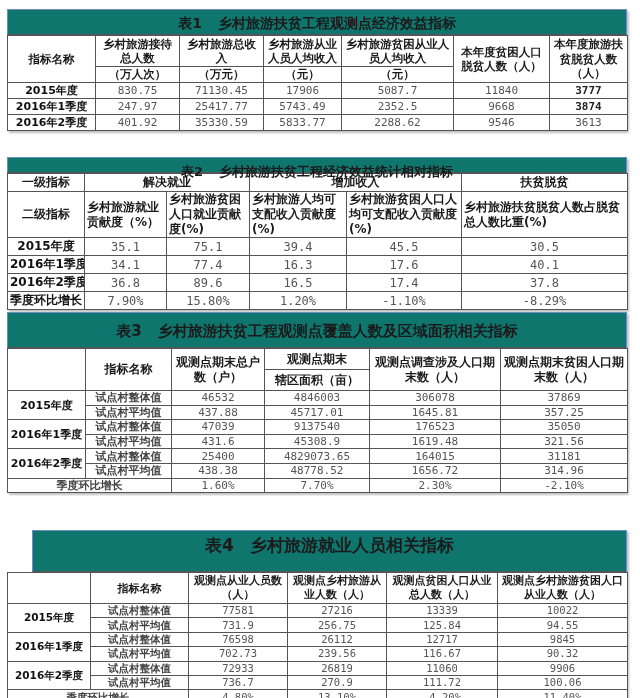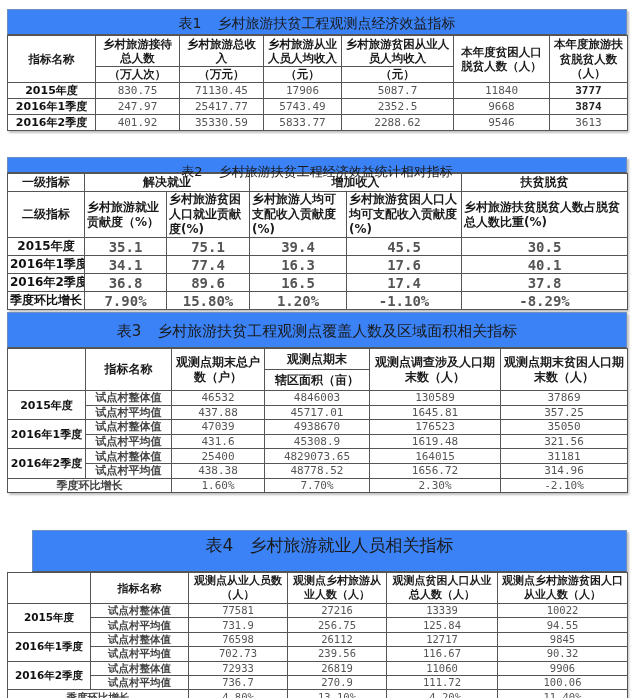--- a/index.html
+++ b/index.html
@@ -1,39 +1,39 @@
 <!DOCTYPE html>
 <html><head>
 <meta charset="utf-8">
 <style>
   html, body { margin: 0; padding: 0; background: #ffffff; }
   body { width: 640px; height: 698px; position: relative; overflow: hidden;
          font-family: "DejaVu Sans", "Liberation Sans", sans-serif; color: #222; }
   .tbl-wrap { position: absolute; left: 7px; width: 620px; box-shadow: 2px 2px 2px rgba(0,0,0,0.25); }
-  .title { background: #3b82f6; color: #1a1a1a; font-weight: normal; text-align: center;
+  .title { background: #0f766e; color: #1a1a1a; font-weight: bold; text-align: center;
            border: 1px solid #6d8fc0; border-bottom: 1px solid #555; box-sizing: border-box; }
   table { border-collapse: collapse; width: 100%; table-layout: fixed; background: #fff; }
   td, th { border: 1px solid #555; padding: 0 2px; text-align: center; overflow: hidden; white-space: nowrap; }
   th { font-weight: bold; color: #1a1a1a; }
   td.num { font-family: "DejaVu Sans Mono", "Liberation Mono", monospace; color: #555; }
   td.rowh { font-weight: bold; color: #111; }
   td.sub { color: #444; font-weight: bold; }
   td.bold { font-weight: bold; color: #222; }
   .wrap { white-space: normal; line-height: 1.25; }
   .left { text-align: left; }
   
   #t1 { top: 9px; }
   #t1 .title { height: 26px; font-size: 14px; line-height: 26px; }
   #t1 th { font-size: 11.5px; }
   #t1 td { font-size: 11px; height: 15px; }
   
   #t2 { top: 157px; }
   #t2 .title { height: 16px; font-size: 13px; line-height: 28px; }
   #t2 th, #t2 td { font-size: 12px; }
-  #t2 td.num { font-size: 14px; height: 13px; font-weight: bold; }
+  #t2 td.num { font-size: 12px; height: 13px; }
   
   #t3 { top: 312px; }
   #t3 .title { height: 36px; font-size: 15px; line-height: 36px; }
   #t3 th { font-size: 12px; }
   #t3 td { font-size: 11px; height: 13.6px; line-height: 13px; }
   
   #t4 { top: 530px; }
   #t4 .title { height: 42px; font-size: 17px; line-height: 29px; margin-left: 25px; }
   #t4 th { font-size: 11px; }
   #t4 td { font-size: 10.5px; height: 13.4px; line-height: 13px; }
@@ -190,35 +190,35 @@
       <th rowspan="2" class="wrap">观测点期末贫困人口期末数（人）</th>
     </tr>
     <tr style="height:21px">
       <th>辖区面积（亩）</th>
     </tr>
     <tr>
       <td rowspan="2" class="rowh">2015年度</td>
       <td class="sub">试点村整体值</td>
       <td class="num">46532</td>
       <td class="num">4846003</td>
-      <td class="num">130589</td>
+      <td class="num">306078</td>
       <td class="num">37869</td>
     </tr>
     <tr>
       <td class="sub">试点村平均值</td>
       <td class="num">437.88</td>
       <td class="num">45717.01</td>
       <td class="num">1645.81</td>
       <td class="num">357.25</td>
     </tr>
     <tr>
       <td rowspan="2" class="rowh">2016年1季度</td>
       <td class="sub">试点村整体值</td>
       <td class="num">47039</td>
-      <td class="num">4938670</td>
+      <td class="num">9137540</td>
       <td class="num">176523</td>
       <td class="num">35050</td>
     </tr>
     <tr>
       <td class="sub">试点村平均值</td>
       <td class="num">431.6</td>
       <td class="num">45308.9</td>
       <td class="num">1619.48</td>
       <td class="num">321.56</td>
     </tr>

